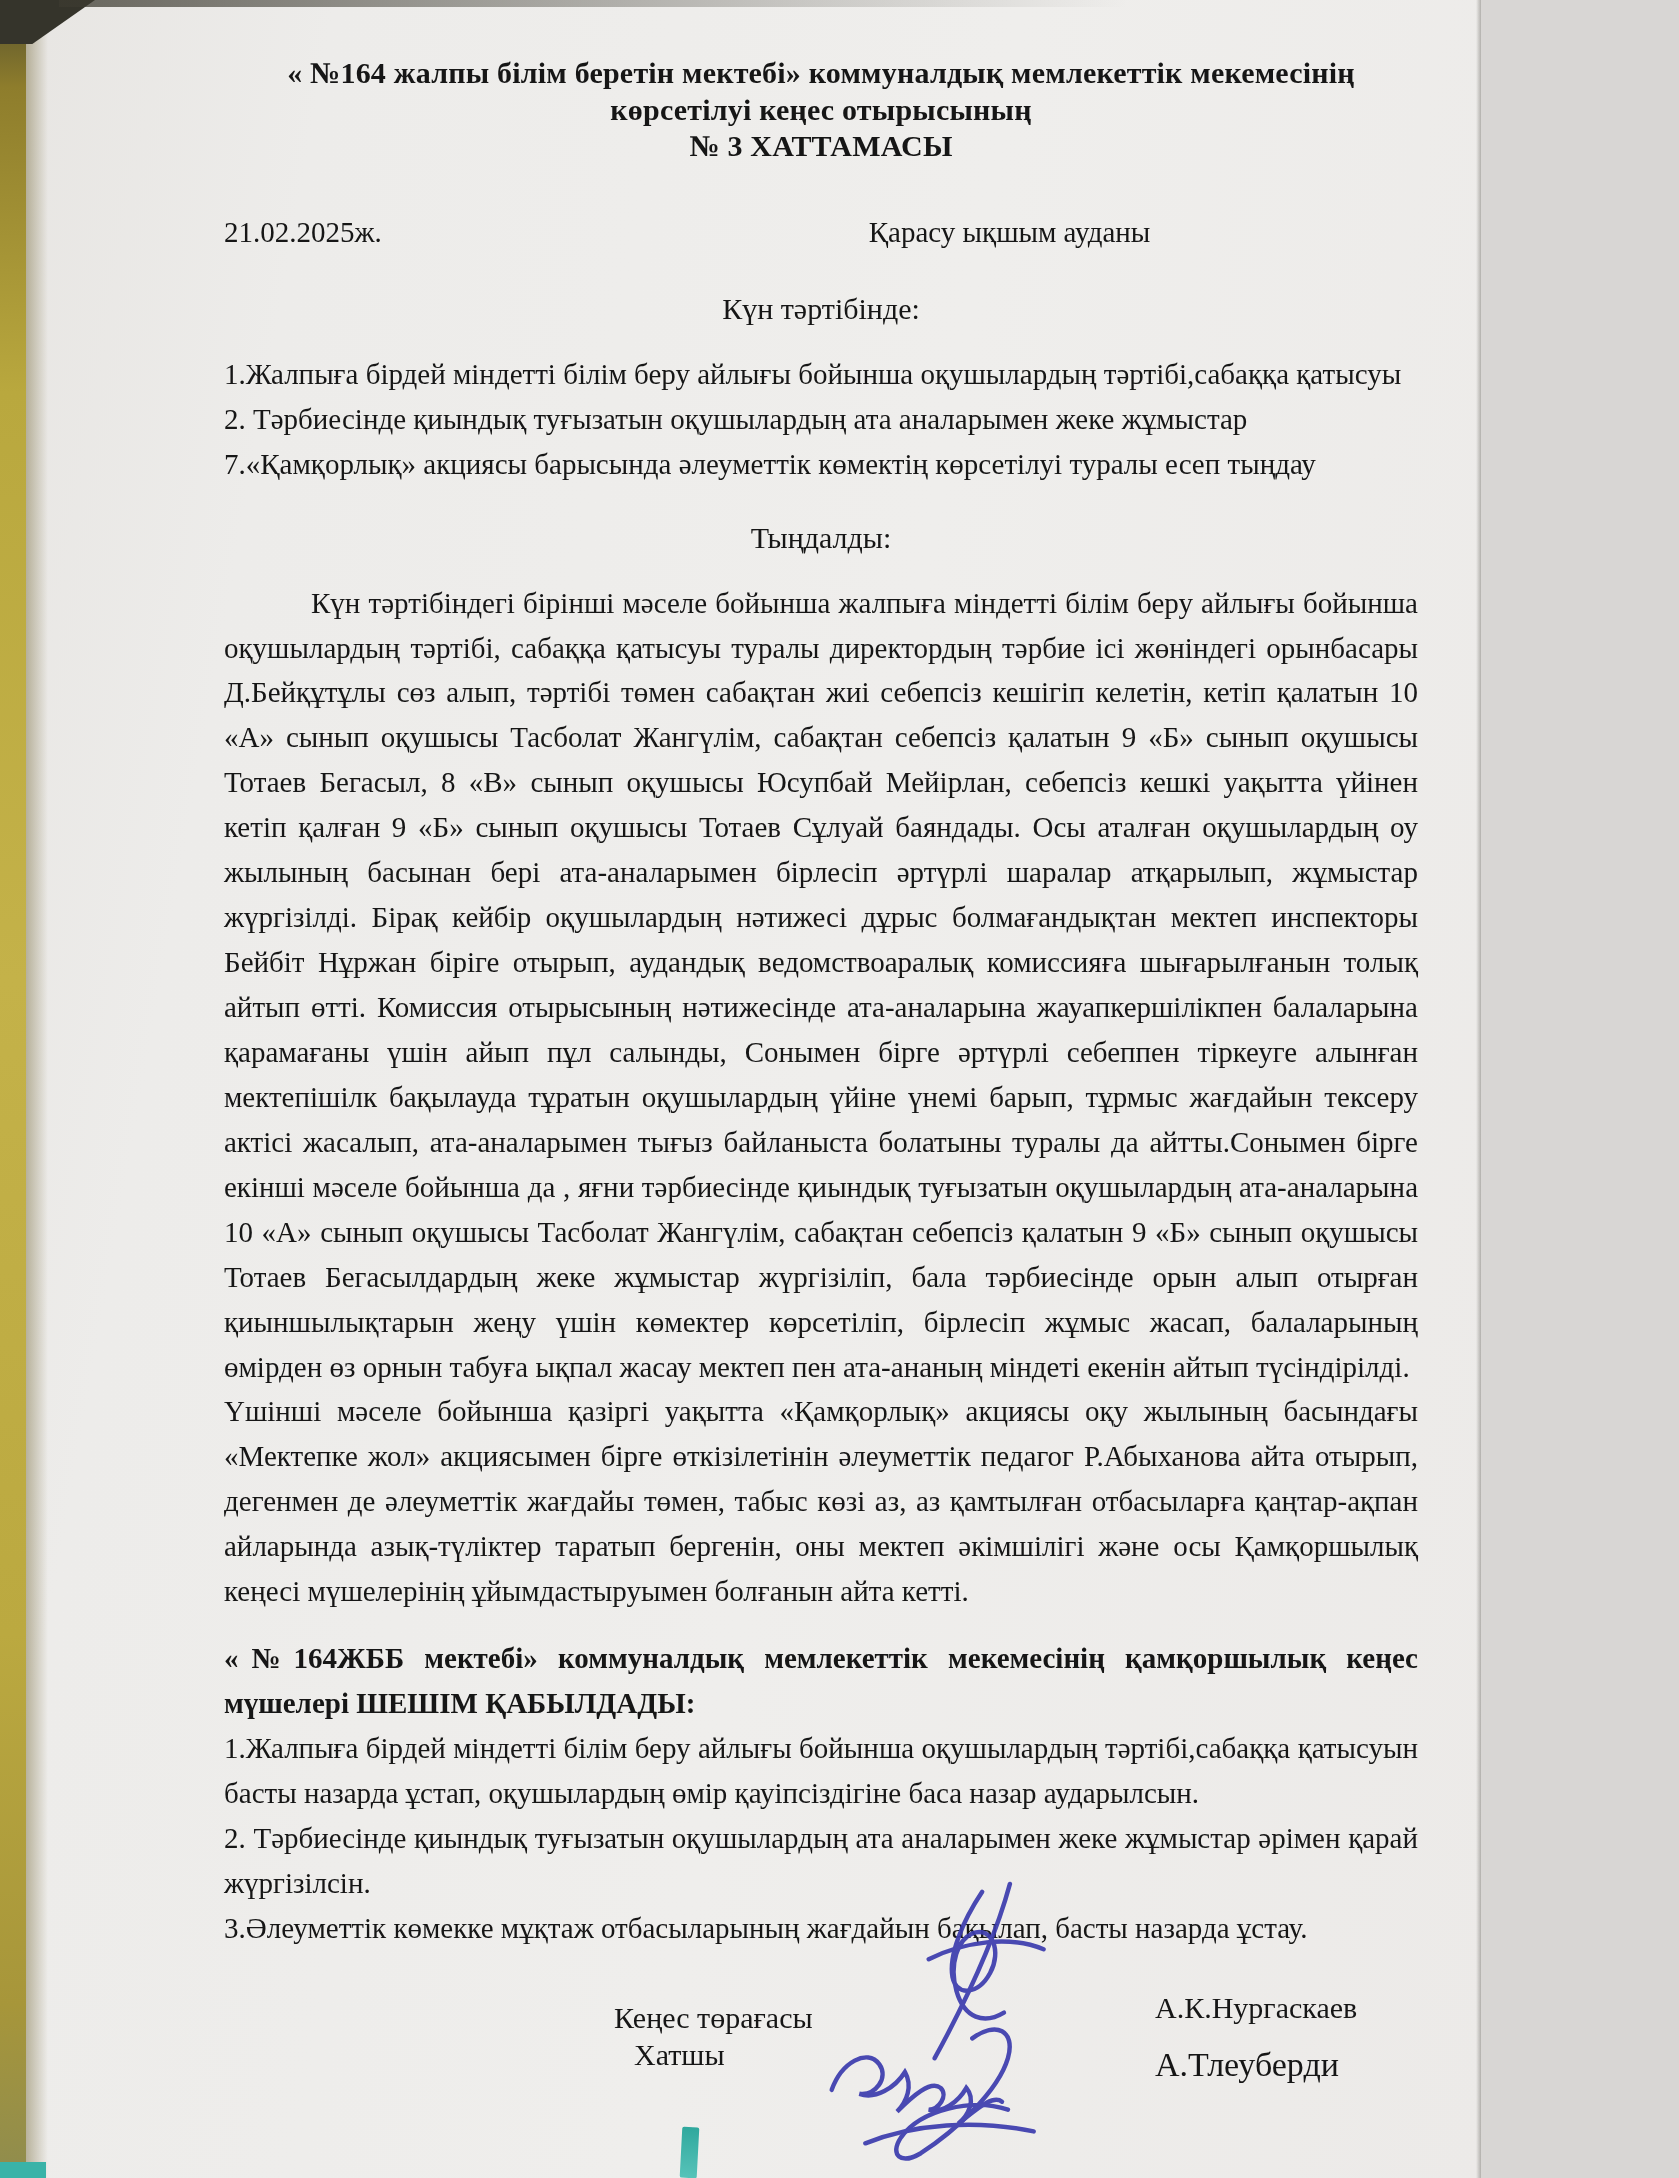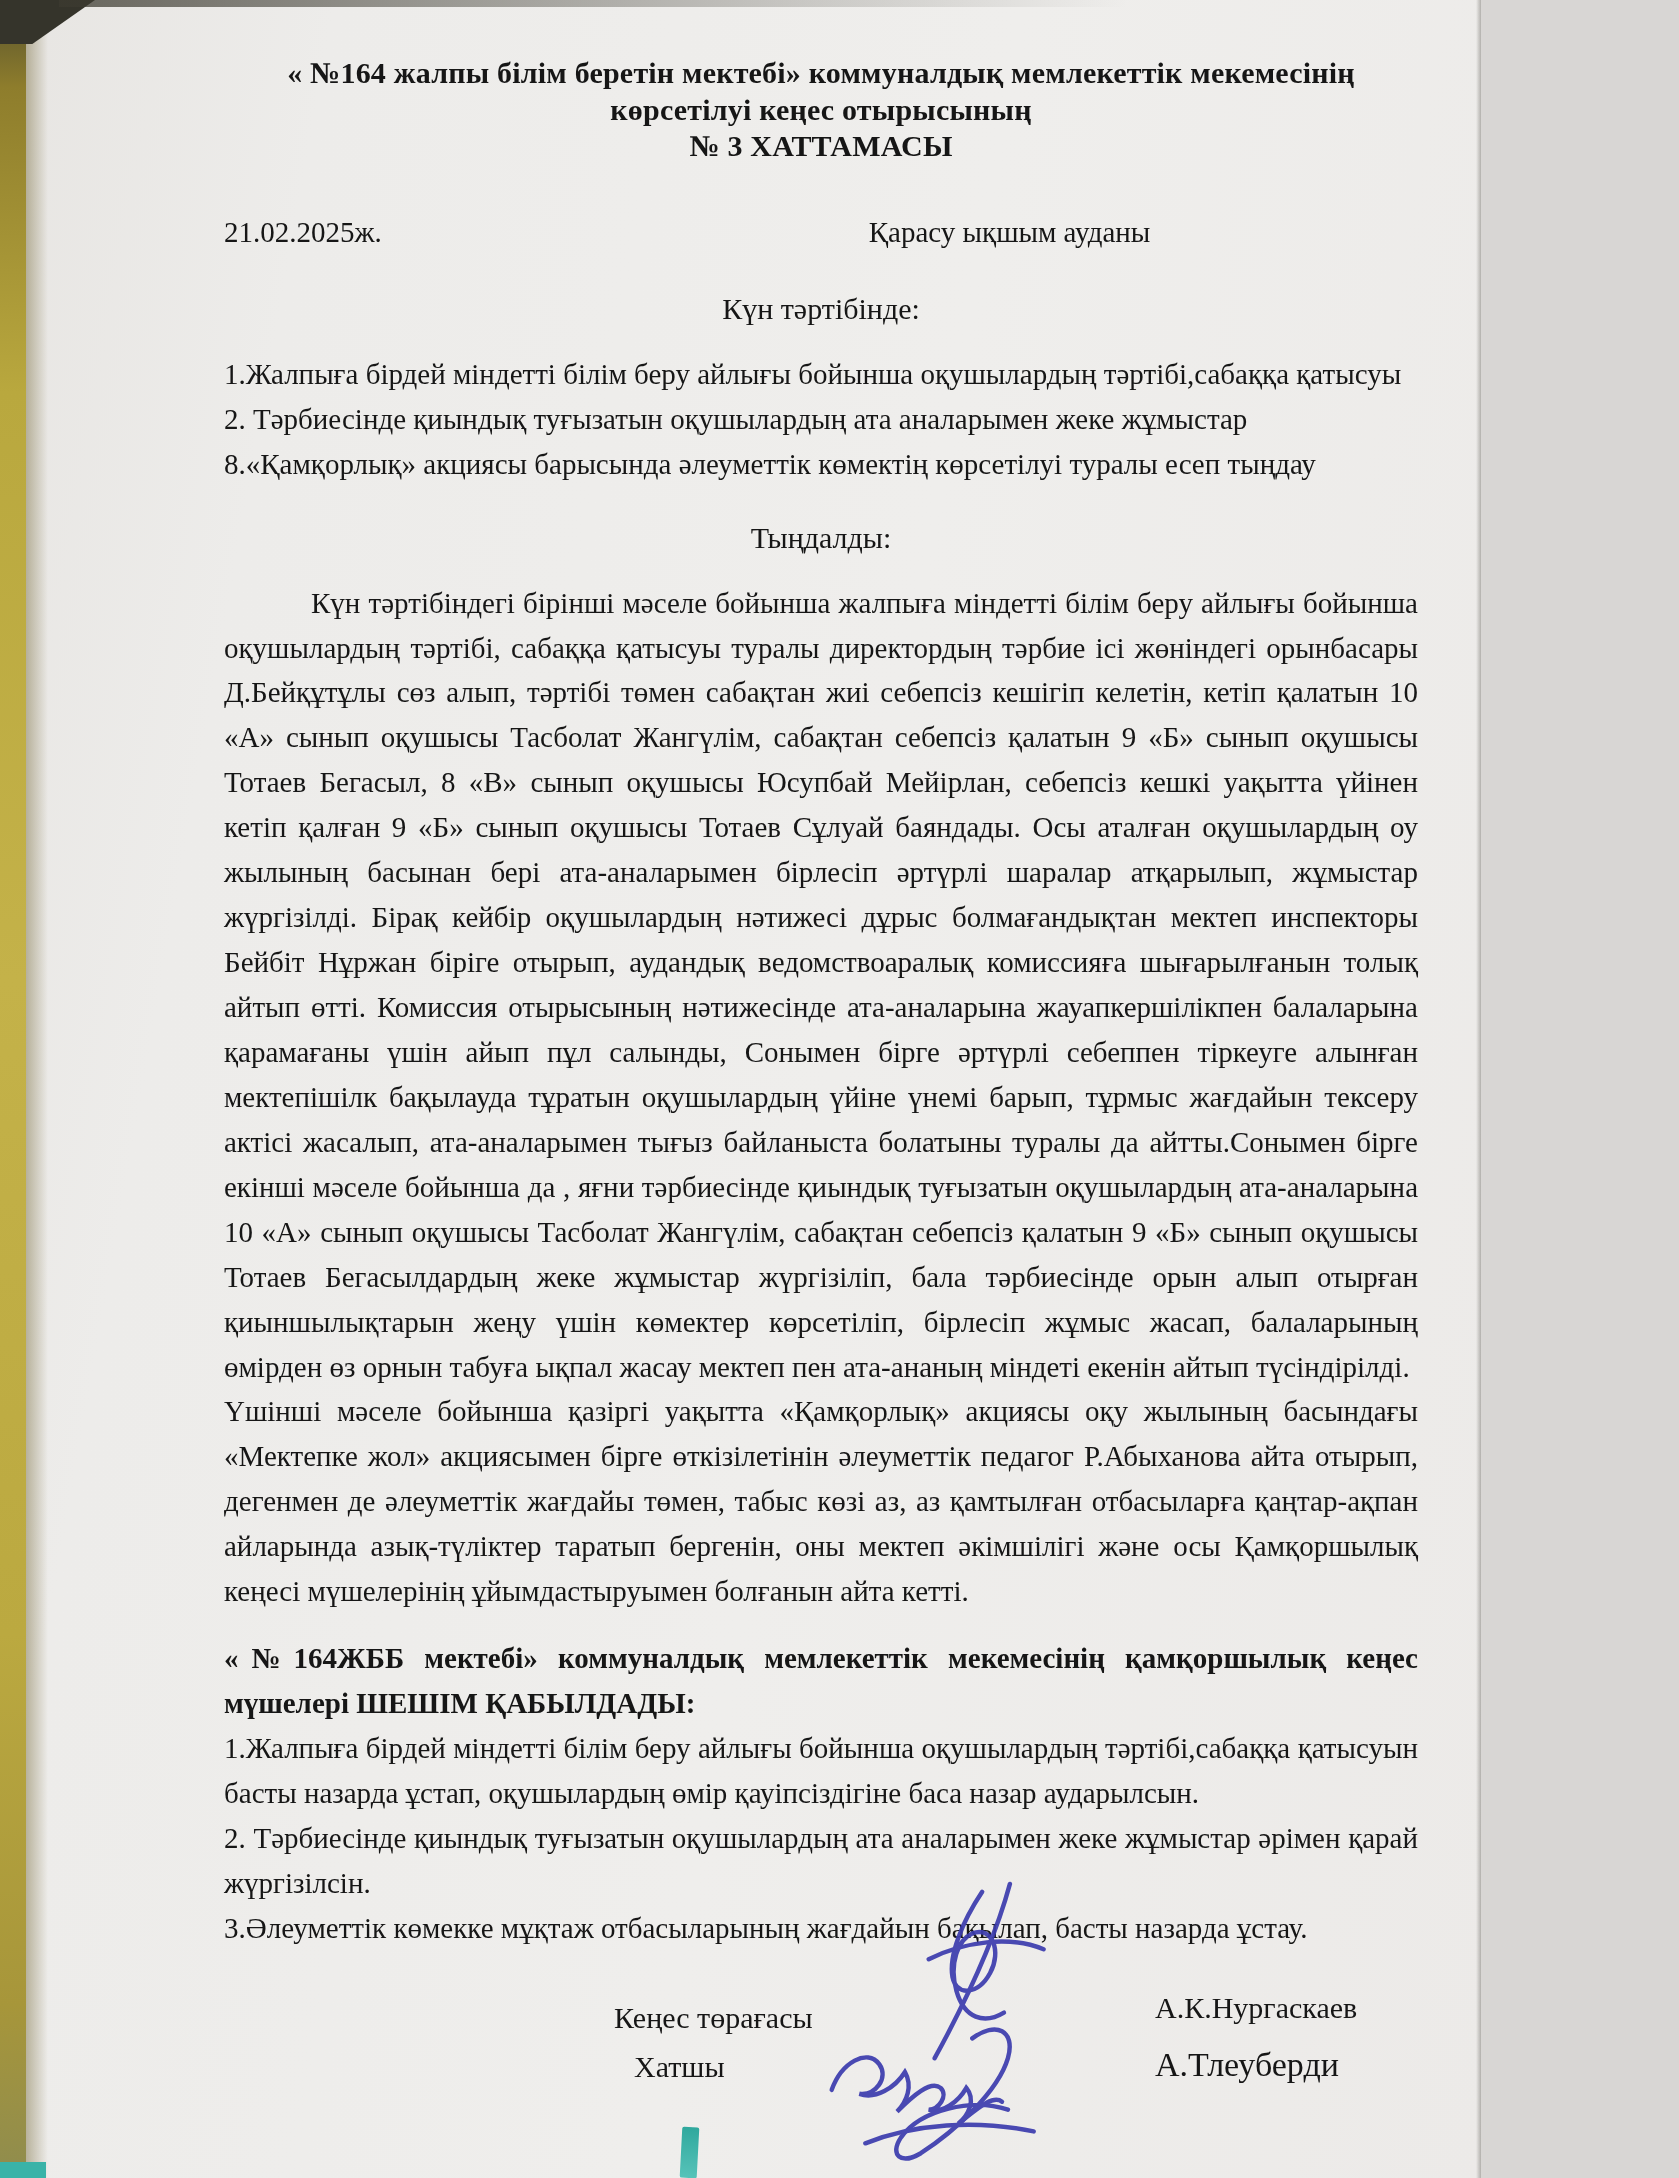--- a/index.html
+++ b/index.html
@@ -58,21 +58,21 @@
   .center-head{ text-align:center; font-weight:normal; font-size:30px; margin:0 0 26px 0;}
   .para{ font-size:29px; line-height:1.55; text-align:justify; margin:0;}
   .agenda .para{ margin:0;}
   .spacer-lg{height:34px;}
   .spacer-md{height:22px;}
   .indent{ text-indent:87px;}
   .decision-head{ font-weight:bold; font-size:29px; line-height:1.55; text-align:justify; margin:0;}
   .sign-block{ position:relative; height:257px; margin-top:14px;}
   .sign-row1,.sign-row2{ position:absolute; font-size:30px;}
   .sign-row1{ top:36px; left:390px;}
-  .sign-row2{ top:85px; left:410px;}
+  .sign-row2{ top:73px; left:410px;}
   .sign-name1{ position:absolute; top:26px; left:931px; font-size:30px;}
   .sign-name2{ position:absolute; top:81px; left:931px; font-size:34px;}
   .sign-svg{ position:absolute; left:564px; top:-87px; pointer-events:none;}
 </style>
 </head>
 <body>
 
 <div class="page">
 
   <div class="edge-left"></div>
@@ -91,21 +91,21 @@
 
   <div class="dateline">
     <span>21.02.2025ж.</span>
     <span class="loc">Қарасу ықшым ауданы</span>
   </div>
 
   <div class="center-head">Күн тәртібінде:</div>
   <div class="agenda">
     <p class="para">1.Жалпыға бірдей  міндетті білім беру айлығы бойынша оқушылардың тәртібі,сабаққа қатысуы</p>
     <p class="para">2. Тәрбиесінде қиындық туғызатын оқушылардың ата аналарымен жеке жұмыстар</p>
-    <p class="para">8.«Қамқорлық» акциясы барысында әлеуметтік көмектің көрсетілуі туралы есеп тыңдау</p>
+    <p class="para">7.«Қамқорлық» акциясы барысында әлеуметтік көмектің көрсетілуі туралы есеп тыңдау</p>
   </div>
 
   <div class="spacer-lg"></div>
 
   <div class="center-head">Тыңдалды:</div>
   <p class="para indent">Күн тәртібіндегі бірінші мәселе бойынша жалпыға міндетті білім беру айлығы бойынша оқушылардың тәртібі, сабаққа қатысуы туралы директордың тәрбие ісі жөніндегі орынбасары Д.Бейқұтұлы сөз алып, тәртібі төмен сабақтан жиі себепсіз кешігіп келетін, кетіп қалатын 10 «А» сынып оқушысы Тасболат Жангүлім,  сабақтан себепсіз қалатын 9 «Б» сынып оқушысы Тотаев Бегасыл, 8 «В» сынып оқушысы Юсупбай Мейірлан, себепсіз кешкі уақытта үйінен кетіп қалған 9 «Б» сынып оқушысы Тотаев Сұлуай баяндады. Осы аталған оқушылардың оу жылының басынан бері ата-аналарымен бірлесіп әртүрлі шаралар атқарылып, жұмыстар жүргізілді. Бірақ  кейбір оқушылардың нәтижесі дұрыс болмағандықтан мектеп инспекторы Бейбіт Нұржан  біріге отырып, аудандық ведомствоаралық комиссияға шығарылғанын толық айтып өтті. Комиссия отырысының нәтижесінде ата-аналарына жауапкершілікпен балаларына қарамағаны үшін айып пұл салынды, Сонымен бірге әртүрлі себеппен тіркеуге алынған мектепішілк бақылауда тұратын оқушылардың үйіне үнемі барып, тұрмыс жағдайын тексеру актісі жасалып, ата-аналарымен тығыз байланыста болатыны туралы да айтты.Сонымен бірге екінші мәселе бойынша да , яғни тәрбиесінде қиындық туғызатын оқушылардың ата-аналарына  10 «А» сынып оқушысы Тасболат Жангүлім,  сабақтан себепсіз қалатын 9 «Б» сынып оқушысы Тотаев Бегасылдардың   жеке жұмыстар жүргізіліп, бала тәрбиесінде орын алып отырған қиыншылықтарын жеңу үшін көмектер көрсетіліп, бірлесіп жұмыс жасап, балаларының өмірден өз орнын табуға ықпал жасау мектеп пен ата-ананың міндеті екенін айтып түсіндірілді.</p>
   <p class="para">Үшінші мәселе бойынша қазіргі уақытта «Қамқорлық» акциясы оқу жылының басындағы «Мектепке жол» акциясымен бірге өткізілетінін әлеуметтік педагог Р.Абыханова айта отырып, дегенмен де әлеуметтік жағдайы төмен, табыс көзі аз, аз қамтылған отбасыларға қаңтар-ақпан айларында азық-түліктер таратып бергенін, оны мектеп әкімшілігі және осы Қамқоршылық кеңесі мүшелерінің ұйымдастыруымен болғанын айта кетті.</p>
 
   <div class="spacer-md"></div>
 

